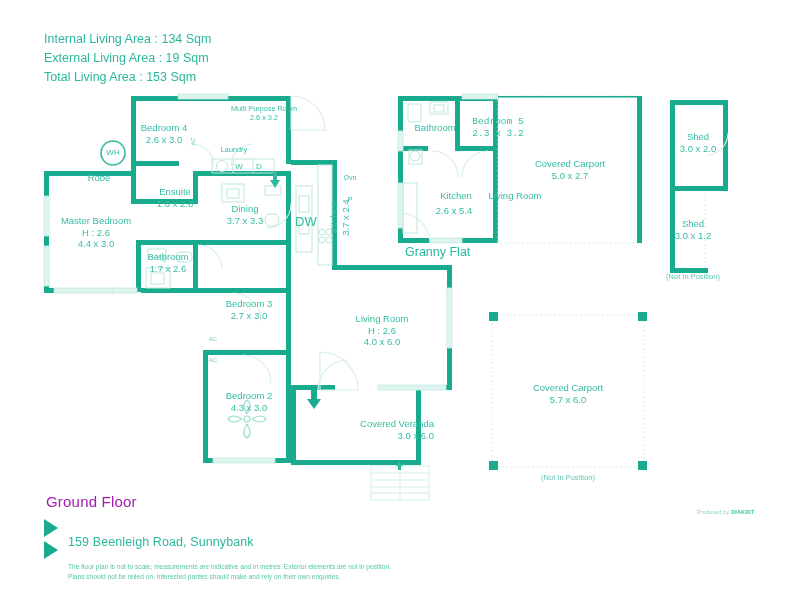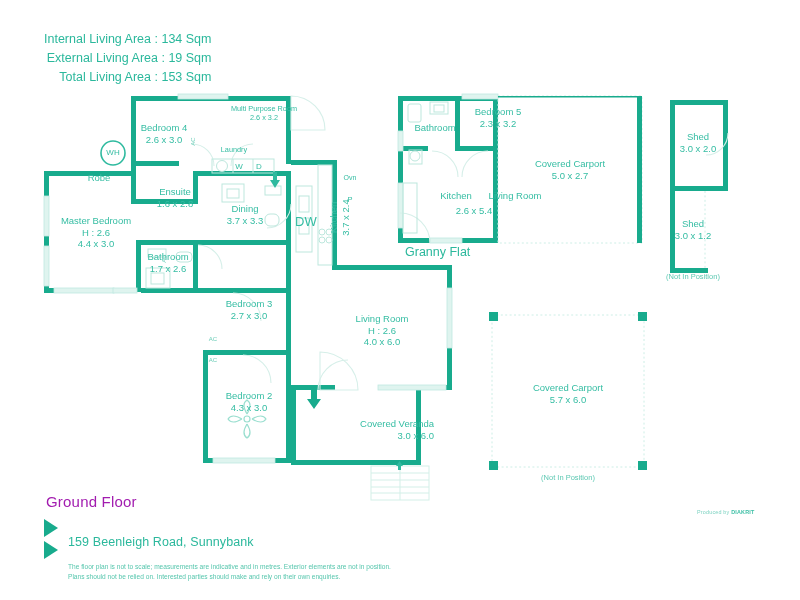--- a/index.html
+++ b/index.html
@@ -2,21 +2,21 @@
 <html><head>
 <meta charset="utf-8">
 <style>
   html,body{margin:0;padding:0;}
   body{
     width:800px;height:600px;background:#ffffff;
     font-family:"Liberation Sans", sans-serif;
     color:#29b59a;overflow:hidden;position:relative;
   }
   #plan{position:absolute;left:0;top:0;width:800px;height:600px;}
-  .hdr{position:absolute;left:44px;top:30px;font-size:12.5px;line-height:19px;color:#2bb89c;font-weight:400;text-align:right;}
+  .hdr{position:absolute;left:44px;top:30px;font-size:12.5px;line-height:19px;color:#2bb89c;font-weight:400;}
   .hdr div{white-space:nowrap;}
   .lbl{position:absolute;text-align:center;color:#35bda3;font-size:9.5px;line-height:11.5px;white-space:nowrap;}
   .lbl b{font-weight:400;display:block;}
   .lbl .dim{font-weight:400;display:block;}
   .tiny{font-size:7.3px;line-height:8.6px;}
   .mini{font-size:6px;line-height:7px;color:#6ccdb8;}
   .vert{transform:rotate(-90deg);transform-origin:center center;}
   .ground{position:absolute;left:46px;top:493px;font-size:15px;color:#a21caf;letter-spacing:.2px;}
   .addr{position:absolute;left:68px;top:535px;font-size:12.5px;color:#2bb89c;letter-spacing:.1px;}
   .disc{position:absolute;left:68px;top:562px;font-size:6.6px;line-height:10px;color:#56c6ad;}
@@ -291,35 +291,35 @@
 
 <div class="lbl" style="left:322px;top:418px;width:112px;text-align:right;">
   <b>Covered Veranda</b>
   <span class="dim">3.0 x 6.0</span>
 </div>
 
 <div class="lbl" style="left:404px;top:122px;width:62px;">
   <b>Bathroom</b>
 </div>
 
-<div class="lbl" style="left:463px;top:106px;width:70px;">
+<div class="lbl" style="left:463px;top:116px;width:70px;font-family:Liberation Mono, monospace;">
   <b>Bedroom 5</b>
   <span class="dim">2.3 x 3.2</span>
 </div>
 
 <div class="lbl" style="left:425px;top:190px;width:62px;">
   <b>Kitchen</b>
   <span class="dim"></span>
 </div>
 
 <div class="lbl" style="left:478px;top:190px;width:74px;">
   <b>Living Room</b>
 </div>
 
-<div class="lbl" style="left:437px;top:205px;width:74px;">
+<div class="lbl" style="left:417px;top:205px;width:74px;">
   <span class="dim">2.6 x 5.4</span>
 </div>
 
 <div class="lbl" style="left:523px;top:158px;width:94px;">
   <b>Covered Carport</b>
   <span class="dim">5.0 x 2.7</span>
 </div>
 
 <div class="lbl" style="left:669px;top:131px;width:58px;">
   <b>Shed</b>

